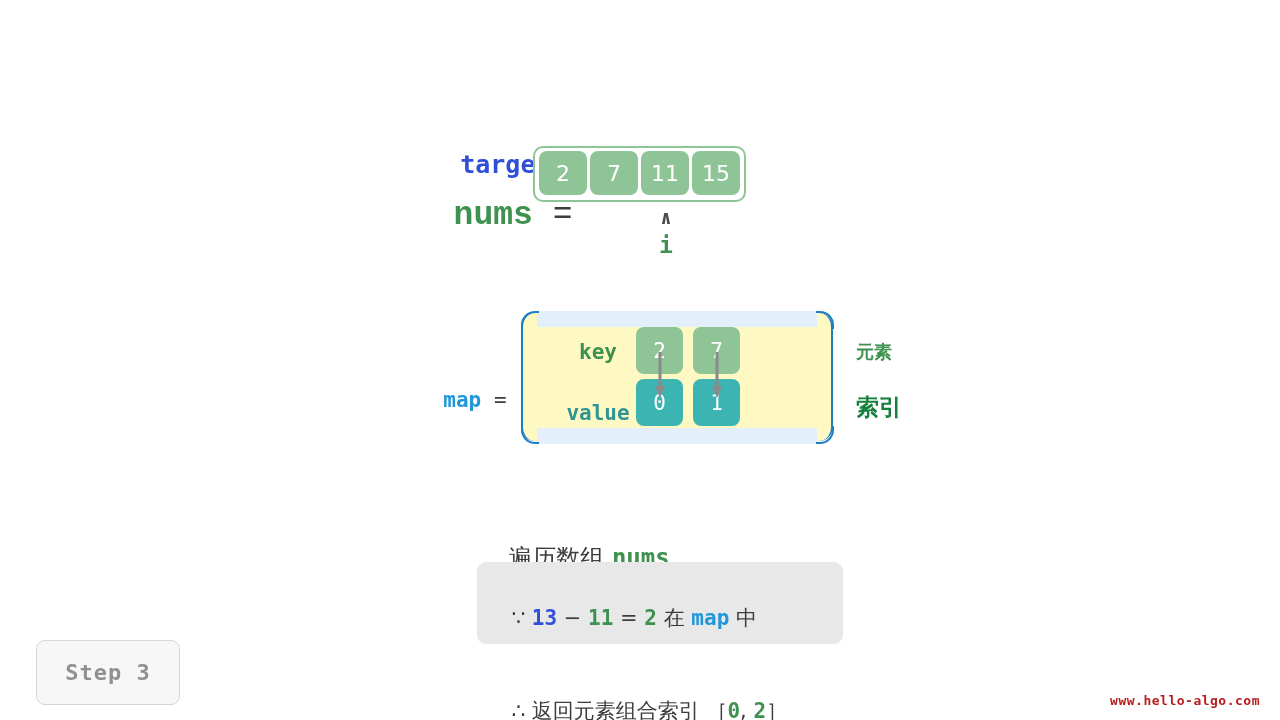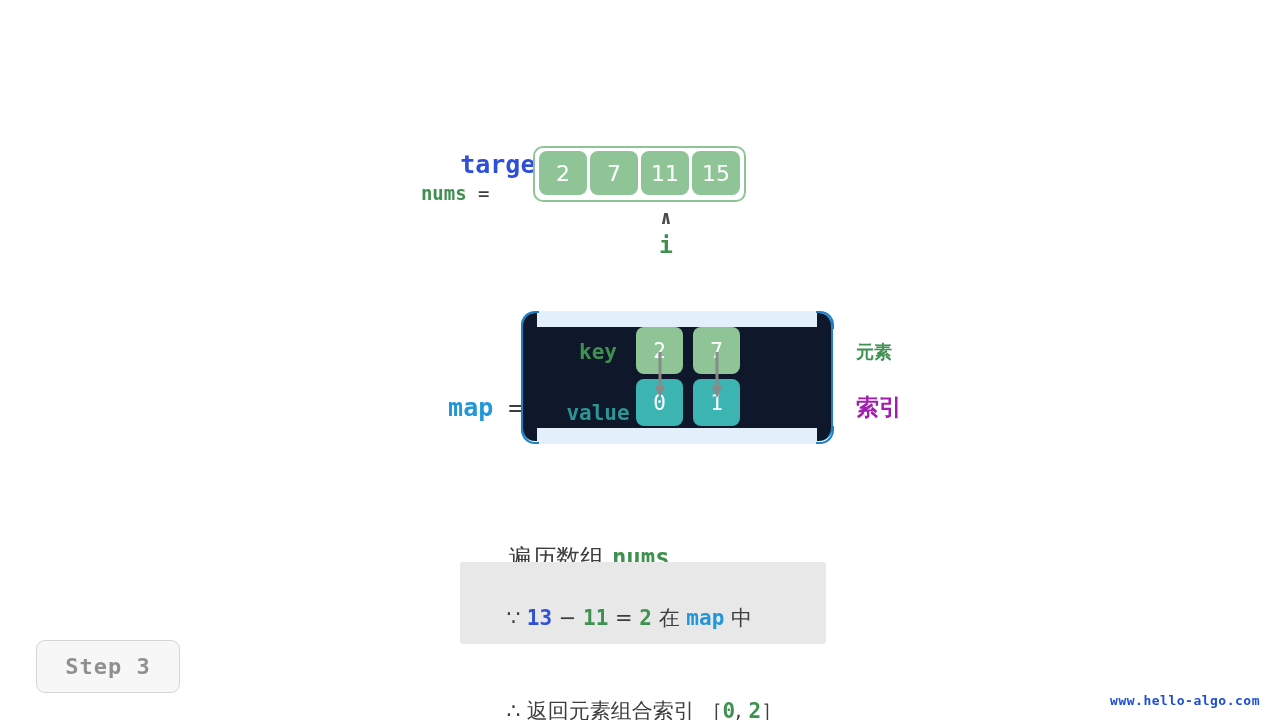--- a/index.html
+++ b/index.html
@@ -37,26 +37,27 @@
     white-space: pre;
   }
   #target-row .var-target { color: #2f4fd8; font-weight: bold; }
   #target-row .eq { color: #3d3d3d; font-weight: normal; }
   #target-row .val { color: #2b2b2b; font-weight: normal;
       font-family: "DejaVu Sans", "Liberation Sans", sans-serif; }
   #target-row .inner { display: inline-block; width: 360px; text-align: left; }
 
   
   #nums-label {
-    left: 398px;
+    left: 414px;
     top: 160px;
-    font-size: 19px;
+    font-size: 33px;
     color: #3f9150;
     font-weight: bold;
     white-space: pre;
+    font-family: Liberation Mono, monospace;
   }
   #nums-label .eq { color: #3d3d3d; font-weight: normal; }
 
   #nums-array {
     left: 533px;
     top: 146px;
     height: 56px;
     box-sizing: border-box;
     border: 2px solid #8fc596;
     border-radius: 10px;
@@ -97,34 +98,34 @@
     text-align: center;
     font-size: 23px;
     color: #3f9150;
     font-weight: bold;
   }
 
   
   #map-label {
     left: 418px;
     top: 364px;
-    font-size: 25px;
+    font-size: 21px;
     color: #2196d8;
     font-weight: bold;
     white-space: pre;
   }
   #map-label .eq { color: #3d3d3d; font-weight: normal; }
 
   #map-box {
     left: 521px;
     top: 313px;
     width: 312px;
     height: 128px;
     box-sizing: border-box;
-    background: #0f172a;
+    background: #fef9c3;
     border: 2.5px solid #1f7fc4;
     border-top: none;
     border-bottom: none;
     border-radius: 14px;
   }
   
   #map-box .bracket-top, #map-box .bracket-bottom {
     position: absolute;
     left: 14px;
     right: 14px;
@@ -190,44 +191,44 @@
     top: 340px;
     font-size: 18px;
     font-weight: bold;
     color: #3f9150;
   }
   #anno-index {
     left: 856px;
     top: 392px;
     font-size: 23px;
     font-weight: bold;
-    color: #a21caf;
+    color: #15803d;
   }
 
   
   #caption-line {
     left: 493px;
     top: 514px;
     font-size: 24px;
     color: #3d3d3d;
     white-space: pre;
   }
   #caption-line .var-nums { color: #3f9150; font-weight: bold;
       font-family: "DejaVu Sans Mono", "Liberation Mono", monospace; }
 
   
   #conclusion-box {
-    left: 460px;
+    left: 477px;
     top: 562px;
     width: 366px;
     height: 82px;
     box-sizing: border-box;
     background: #e8e8e8;
-    border-radius: 3px;
-    padding: 10px 20px;
+    border-radius: 9px;
+    padding: 10px 8px;
   }
   .concl-line {
     font-size: 21px;
     color: #3d3d3d;
     white-space: pre;
     line-height: 31px;
   }
   .concl-line .blue { color: #2f4fd8; font-weight: bold;
       font-family: "DejaVu Sans Mono", "Liberation Mono", monospace; }
   .concl-line .green { color: #3f9150; font-weight: bold;
@@ -235,40 +236,40 @@
   .concl-line .skyblue { color: #2196d8; font-weight: bold;
       font-family: "DejaVu Sans Mono", "Liberation Mono", monospace; }
   .concl-line .sym { color: #3d3d3d;
       font-family: "DejaVu Sans", "Liberation Sans", sans-serif; }
 
   
   #step-badge {
     left: 36px;
     top: 640px;
     width: 144px;
-    height: 53px;
+    height: 65px;
     box-sizing: border-box;
     background: #f7f7f7;
     border: 1.5px solid #d5d5d5;
     border-radius: 9px;
     display: flex;
     align-items: center;
     justify-content: center;
     font-size: 22px;
     font-weight: bold;
     color: #909090;
     letter-spacing: 1px;
   }
 
   
   #watermark {
     right: 20px;
     bottom: 12px;
     font-size: 13px;
-    color: #1d4ed8;
+    color: #b91c1c;
     letter-spacing: 0.5px;
   }
 </style>
 </head>
 <body>
 
 <div class="abs mono" id="target-row">
   <span class="inner">
     <span class="var-target">target</span><span class="eq"> </span><span class="eq">=</span><span class="eq">  </span><span class="val">13</span>
   </span>

